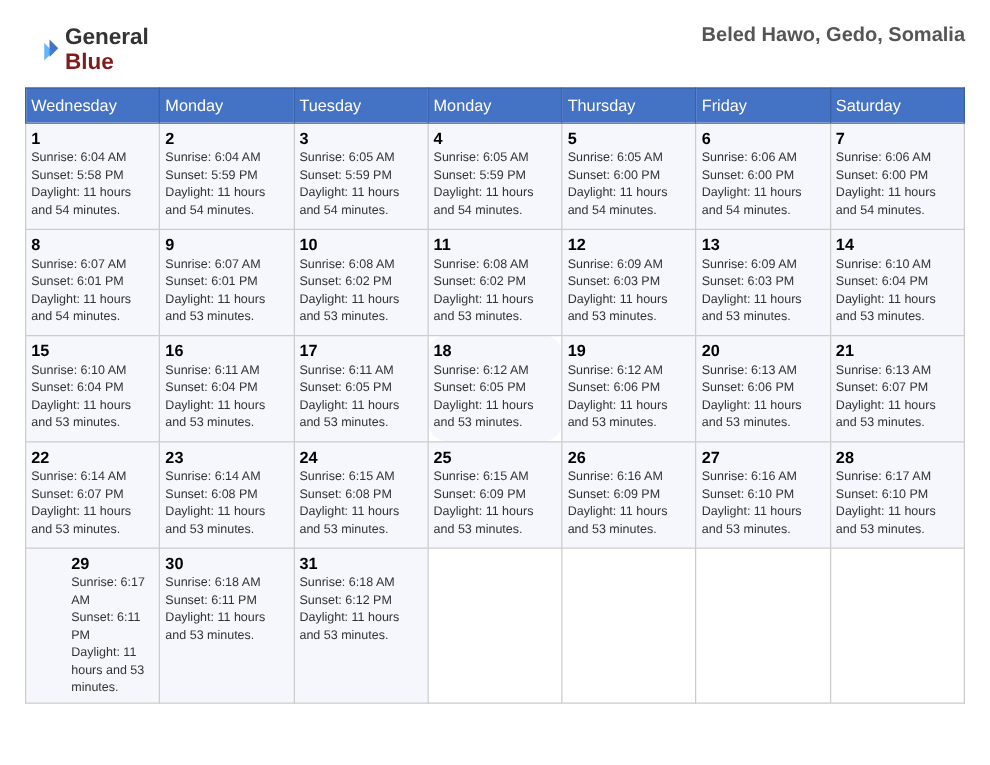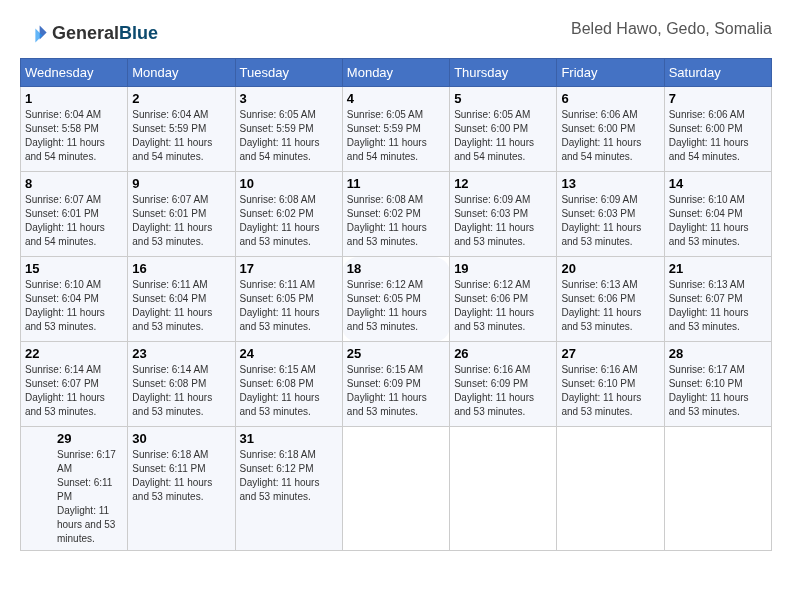--- a/index.html
+++ b/index.html
@@ -16,21 +16,21 @@
       align-items: flex-start;
       margin-bottom: 10px;
     }
     .logo {
       display: flex;
       align-items: center;
       gap: 4px;
     }
     .logo-text {
       display: flex;
-      flex-direction: row;
+      flex-direction: column;
       font-size: 18px;
       font-weight: bold;
       color: #333;
       line-height: 1.1;
     }
     .logo-text span:first-child { color: #333; }
     .logo-icon {
       width: 28px;
       height: 28px;
     }
@@ -38,20 +38,21 @@
       text-align: right;
     }
     .month-title {
       font-size: 36px;
       font-weight: bold;
       color: #333;
     }
     .location {
       font-size: 16px;
       color: #555;
+      font-weight: bold;
     }
     .calendar {
       width: 100%;
       border-collapse: collapse;
       font-size: 11px;
     }
     .calendar th {
       background-color: #4472C4;
       color: white;
       padding: 6px 4px;
@@ -90,21 +91,21 @@
 <body>
 
 <div class="header">
   <div class="logo">
     <svg class="logo-icon" viewBox="0 0 40 40">
       <polygon points="28,8 38,18 28,28" fill="#4472C4"></polygon>
       <polygon points="22,12 32,22 22,32" fill="#2196F3" opacity="0.7"></polygon>
     </svg>
     <div class="logo-text">
       <span>General</span>
-      <span style="color:#0c4a6e">Blue</span>
+      <span style="color:#7f1d1d">Blue</span>
     </div>
   </div>
   <div class="title-section">
     <div class="location">Beled Hawo, Gedo, Somalia</div>
   </div>
 </div>
 
 <table class="calendar">
   <thead>
     <tr>

